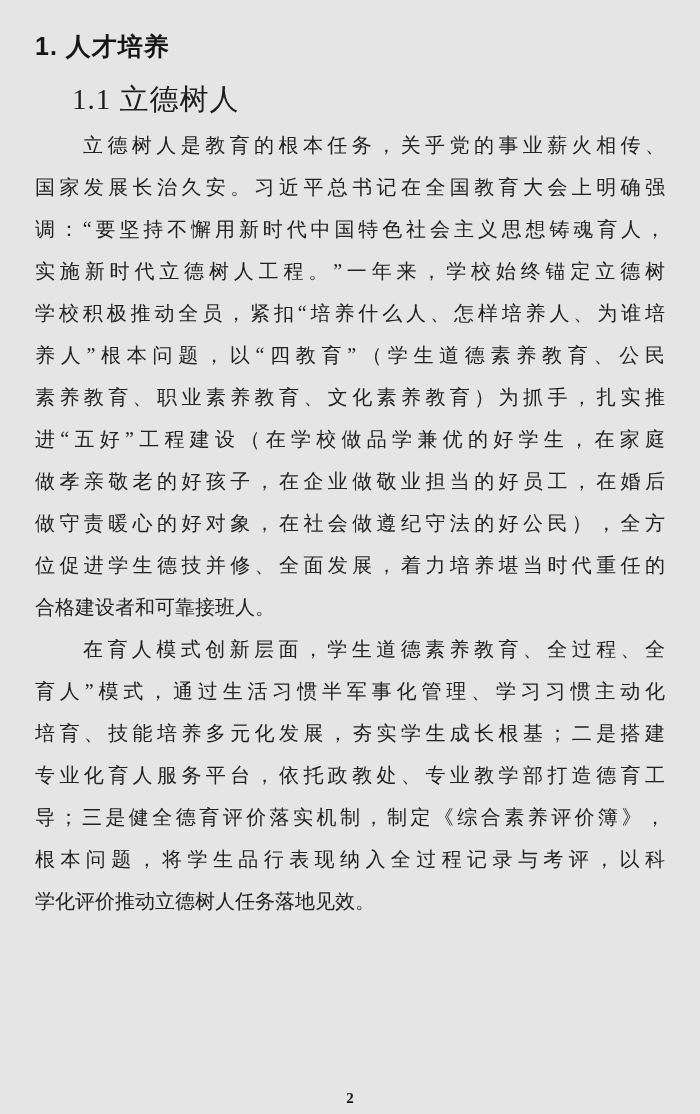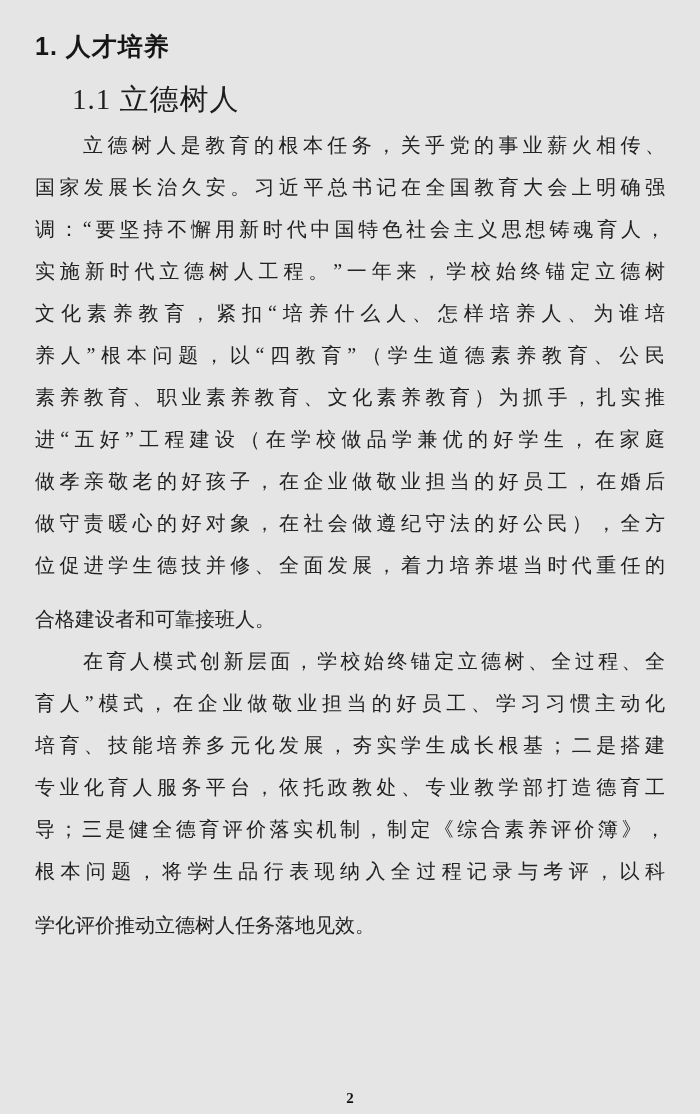--- a/index.html
+++ b/index.html
@@ -51,21 +51,20 @@
     text-align: justify;
     text-align-last: justify;
     overflow: hidden;
   }
   .line.first {
     padding-left: 48px; 
   }
   .line.last {
     text-align: center;
     text-align-last: left;
-    margin-top: 12px;
   }
   .page-number {
     position: absolute;
     left: 0;
     right: 0;
     top: 1090px;
     text-align: center;
     font-family: "Liberation Serif", serif;
     font-weight: 700;
     font-size: 15px;
@@ -81,33 +80,33 @@
 
   <div class="h2">1.1 立德树人</div>
 
   <div class="body-text">
 
     <div>
       <div class="line first">立德树人是教育的根本任务，关乎党的事业薪火相传、</div>
       <div class="line">国家发展长治久安。习近平总书记在全国教育大会上明确强</div>
       <div class="line">调：“要坚持不懈用新时代中国特色社会主义思想铸魂育人，</div>
       <div class="line">实施新时代立德树人工程。”一年来，学校始终锚定立德树</div>
-      <div class="line">文化素养教育，紧扣“培养什么人、怎样培养人、为谁培</div>
+      <div class="line">学校积极推动全员，紧扣“培养什么人、怎样培养人、为谁培</div>
       <div class="line">养人”根本问题，以“四教育”（学生道德素养教育、公民</div>
       <div class="line">素养教育、职业素养教育、文化素养教育）为抓手，扎实推</div>
       <div class="line">进“五好”工程建设（在学校做品学兼优的好学生，在家庭</div>
       <div class="line">做孝亲敬老的好孩子，在企业做敬业担当的好员工，在婚后</div>
       <div class="line">做守责暖心的好对象，在社会做遵纪守法的好公民），全方</div>
       <div class="line">位促进学生德技并修、全面发展，着力培养堪当时代重任的</div>
       <div class="line last">合格建设者和可靠接班人。</div>
     </div>
 
     <div>
-      <div class="line first">在育人模式创新层面，学校始终锚定立德树、全过程、全</div>
-      <div class="line">育人”模式，在企业做敬业担当的好员工、学习习惯主动化</div>
+      <div class="line first">在育人模式创新层面，学生道德素养教育、全过程、全</div>
+      <div class="line">育人”模式，通过生活习惯半军事化管理、学习习惯主动化</div>
       <div class="line">培育、技能培养多元化发展，夯实学生成长根基；二是搭建</div>
       <div class="line">专业化育人服务平台，依托政教处、专业教学部打造德育工</div>
       <div class="line">导；三是健全德育评价落实机制，制定《综合素养评价簿》，</div>
       <div class="line">根本问题，将学生品行表现纳入全过程记录与考评，以科</div>
       <div class="line last">学化评价推动立德树人任务落地见效。</div>
     </div>
 
   </div>
 
   <div class="page-number">2</div>

